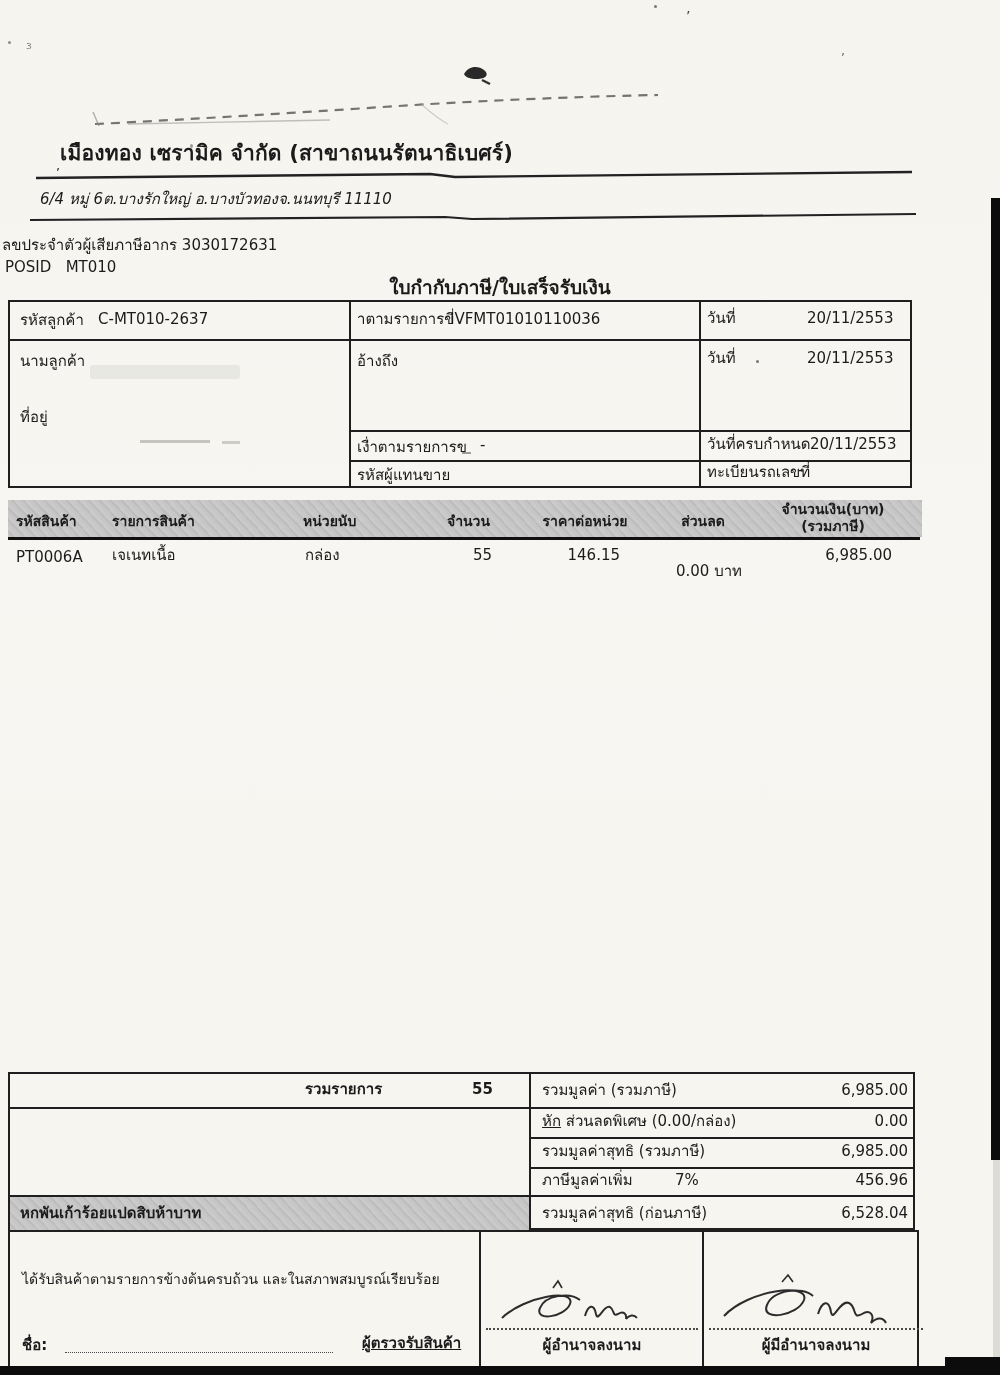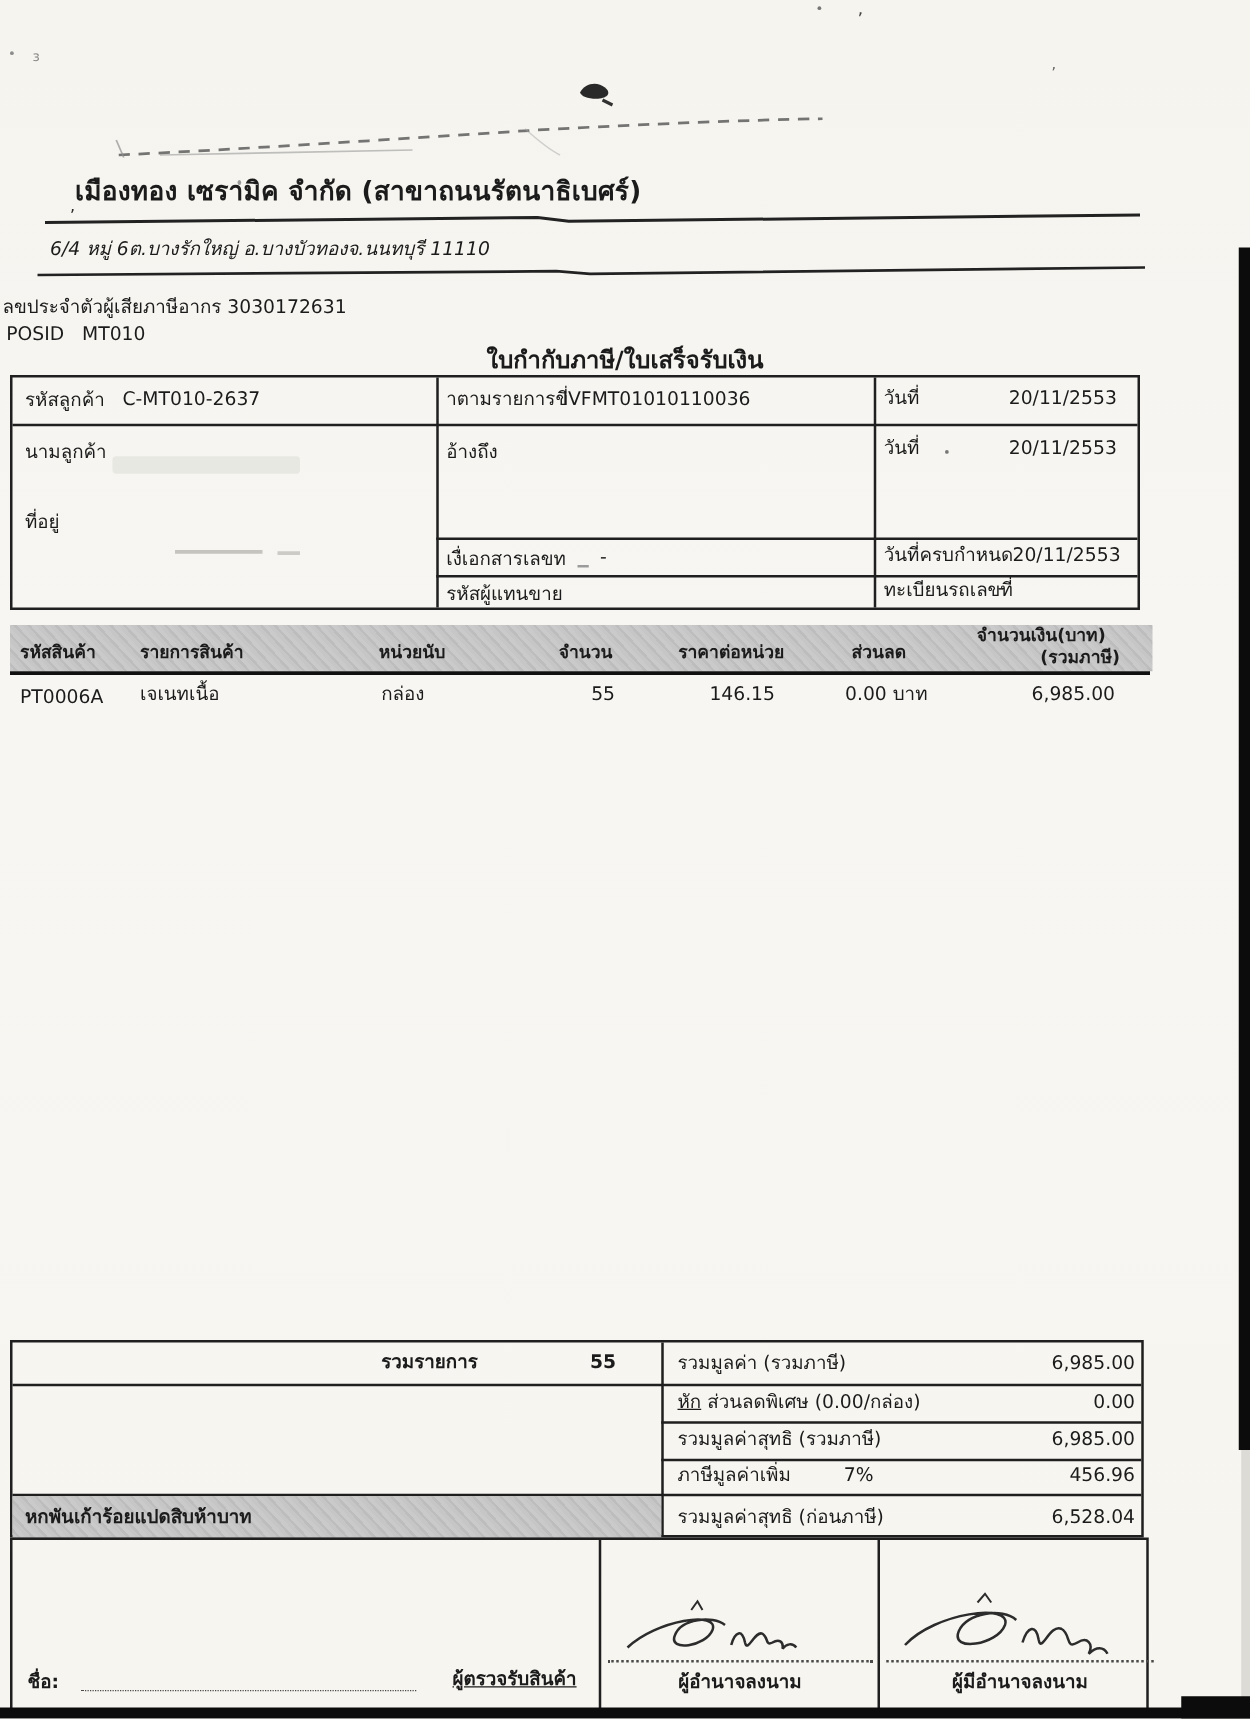--- a/index.html
+++ b/index.html
@@ -80,50 +80,50 @@
     <div class="abs t" style="left:697px;top:47px;">วันที่</div>
     <div class="abs t" style="left:797px;top:47px;">20/11/2553</div>
     <div class="abs speck" style="left:746px;top:58px;width:3px;height:3px;background:#777;"></div>
 
     <div class="abs t" style="left:10px;top:106px;">ที่อยู่</div>
 
     <div class="abs" style="left:80px;top:63px;width:150px;height:14px;background:#dddcd6;opacity:0.55;border-radius:3px;"></div>
     <div class="abs" style="left:130px;top:138px;width:70px;height:3px;background:#b9b8b2;opacity:0.8;"></div>
     <div class="abs" style="left:212px;top:139px;width:18px;height:3px;background:#c2c1bb;opacity:0.8;"></div>
 
-    <div class="abs t" style="left:347px;top:136px;">เงื่เอกสารเลขท</div>
+    <div class="abs t" style="left:347px;top:136px;">เงื่าตามรายการข</div>
     <div class="abs t" style="left:470px;top:134px;">-</div>
     <div class="abs" style="left:452px;top:150px;width:9px;height:2px;background:#9b9b9b;"></div>
     <div class="abs t" style="left:697px;top:133px;">วันที่ครบกำหนด</div>
     <div class="abs t" style="left:800px;top:133px;">20/11/2553</div>
 
     <div class="abs t" style="left:347px;top:164px;">รหัสผู้แทนขาย</div>
     <div class="abs t" style="left:697px;top:161px;">ทะเบียนรถเลขที่</div>
     <div class="abs t" style="left:788px;top:159px;">-</div>
   </div>
 
   <div class="abs band" style="left:8px;top:500px;width:914px;height:37px;">
     <div class="abs sm b" style="left:8px;top:10px;">รหัสสินค้า</div>
     <div class="abs sm b" style="left:104px;top:10px;">รายการสินค้า</div>
     <div class="abs sm b" style="left:295px;top:10px;">หน่วยนับ</div>
     <div class="abs sm b right" style="left:412px;top:10px;width:70px;">จำนวน</div>
     <div class="abs sm b center" style="left:512px;top:10px;width:130px;">ราคาต่อหน่วย</div>
     <div class="abs sm b center" style="left:648px;top:10px;width:94px;">ส่วนลด</div>
     <div class="abs sm b center" style="left:762px;top:1px;width:126px;line-height:17px;">จำนวนเงิน(บาท)</div>
-    <div class="abs sm b center" style="left:762px;top:18px;width:126px;line-height:17px;text-align:right;">(รวมภาษี)</div>
+    <div class="abs sm b center" style="left:762px;top:18px;width:126px;line-height:17px;">(รวมภาษี)</div>
   </div>
   <div class="abs" style="left:8px;top:537px;width:912px;height:3px;background:#101010;"></div>
 
   <div class="abs" style="left:8px;top:546px;width:912px;height:24px;">
     <div class="abs t" style="left:8px;top:2px;">PT0006A</div>
     <div class="abs t" style="left:104px;top:0;">เจเนทเนื้อ</div>
     <div class="abs t" style="left:297px;top:0;">กล่อง</div>
     <div class="abs t right" style="left:412px;top:0;width:72px;">55</div>
     <div class="abs t right" style="left:512px;top:0;width:100px;">146.15</div>
-    <div class="abs t right" style="left:632px;top:0;width:102px;">0.00 บาท</div>
+    <div class="abs t right" style="left:632px;top:16px;width:102px;">0.00 บาท</div>
     <div class="abs t right" style="left:772px;top:0;width:112px;">6,985.00</div>
   </div>
 
   <div class="abs box" style="left:8px;top:1072px;width:907px;height:158px;">
     <div class="abs line" style="left:519px;top:0;width:2px;height:100%;"></div>
     <div class="abs line" style="left:0;right:0;top:33px;height:2px;"></div>
     <div class="abs line" style="left:519px;right:0;top:63px;height:2px;"></div>
     <div class="abs line" style="left:519px;right:0;top:93px;height:2px;"></div>
     <div class="abs line" style="left:0;right:0;top:121px;height:2px;"></div>
 
@@ -148,20 +148,21 @@
     <div class="abs t right" style="left:782px;top:97px;width:116px;">456.96</div>
 
     <div class="abs t" style="left:532px;top:130px;">รวมมูลค่าสุทธิ (ก่อนภาษี)</div>
     <div class="abs t right" style="left:782px;top:130px;width:116px;">6,528.04</div>
   </div>
 
   <div class="abs box" style="left:8px;top:1230px;width:911px;height:141px;">
     <div class="abs line" style="left:469px;top:0;width:2px;height:100%;"></div>
     <div class="abs line" style="left:692px;top:0;width:2px;height:100%;"></div>
 
+    <div class="abs sm" style="left:12px;top:36px;width:430px;">ได้รับสินค้าตามรายการข้างต้นครบถ้วน และในสภาพสมบูรณ์เรียบร้อย</div>
     <div class="abs t b" style="left:12px;top:104px;">ชื่อ:</div>
     <div class="abs dotted" style="left:55px;top:120px;width:268px;border-bottom-width:1.6px;"></div>
     <div class="abs t b" style="left:352px;top:102px;text-decoration:underline;">ผู้ตรวจรับสินค้า</div>
 
     <svg class="abs" style="left:480px;top:44px;" width="205" height="55">
       <path d="M12,42 C 35,20 86,12 80,28 C 75,41 44,46 50,32 C 55,19 80,16 90,24 M95,40 c3,-11 9,-13 11,-2 c2,9 8,-10 14,-7 c5,3 2,10 8,7 c5,-3 9,-1 8,5 c3,-4 8,-5 11,-1" fill="none" stroke="#2c2c2c" stroke-width="2"></path>
       <path d="M63,12 l5,-7 l4,7" fill="none" stroke="#2c2c2c" stroke-width="1.6"></path>
     </svg>
     <div class="abs dotted" style="left:476px;top:96px;width:212px;"></div>
     <div class="abs t b center" style="left:476px;top:104px;width:212px;">ผู้อำนาจลงนาม</div>

